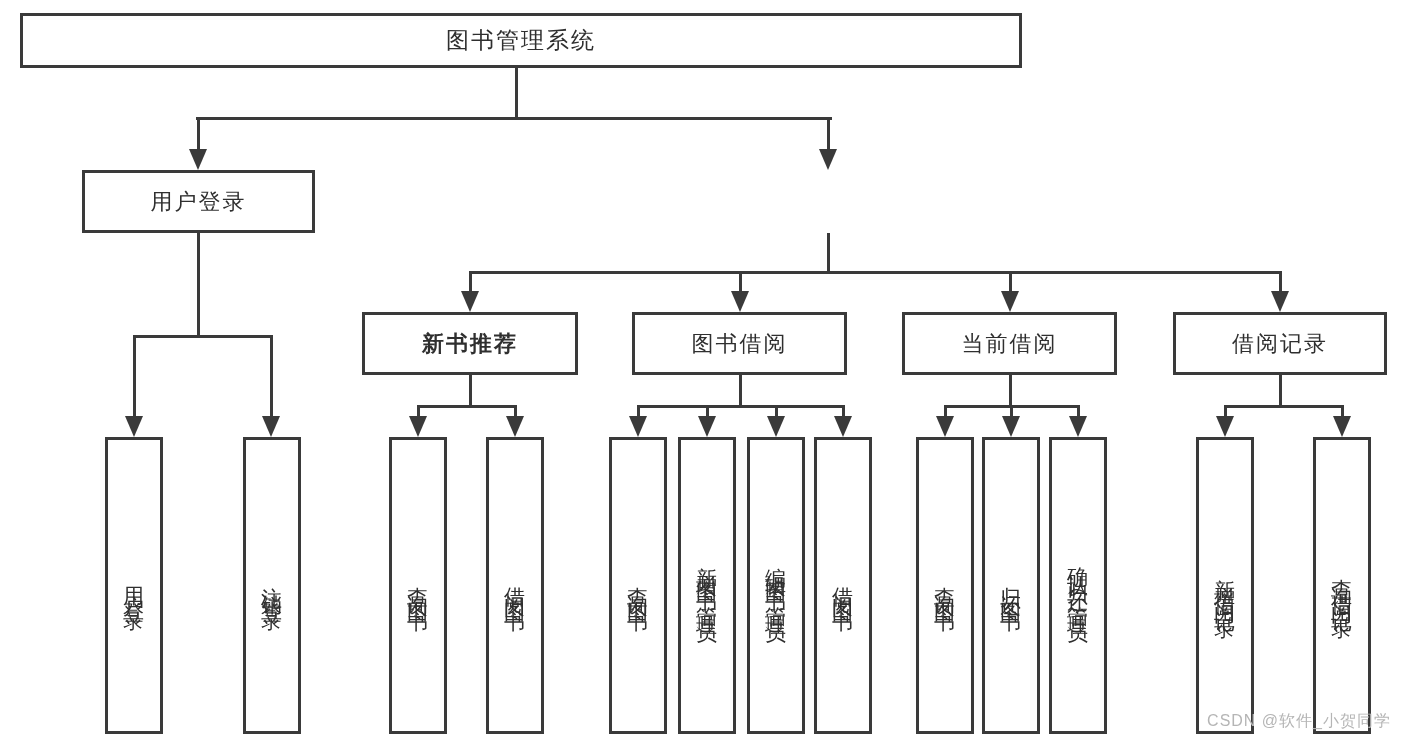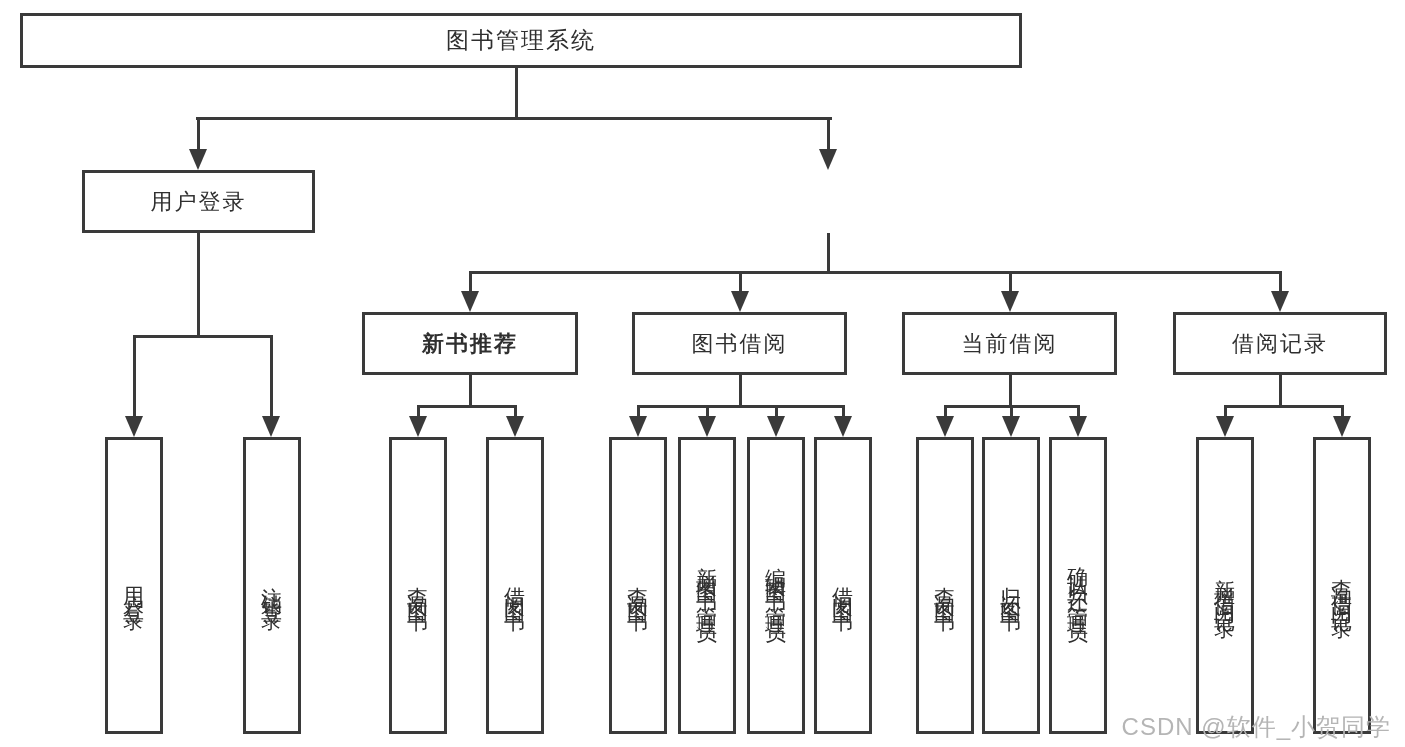--- a/index.html
+++ b/index.html
@@ -35,21 +35,21 @@
   .arrow{
     position:absolute;width:0;height:0;
     border-left:9px solid transparent;
     border-right:9px solid transparent;
     border-top:21px solid #3a3a3a;
   }
 
   .watermark{
     position:absolute;
     top:711px;right:14px;
-    font-size:24px;
+    font-size:16px;
     color:#b5b5b5;
     letter-spacing:1px;
     z-index:10;
     white-space:nowrap;
     margin-left:7px;
   }
 </style>
 </head>
 <body>
 

